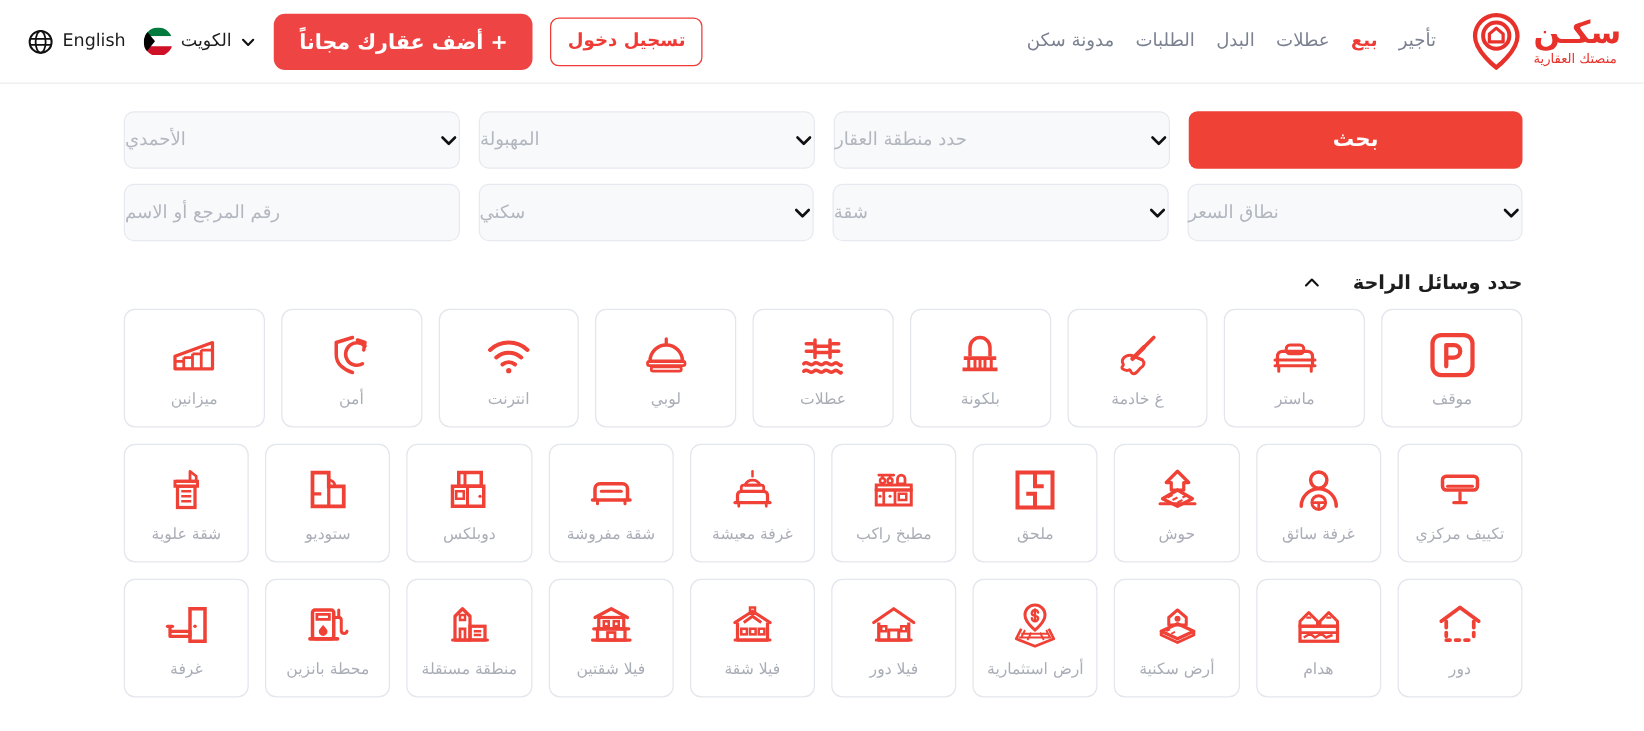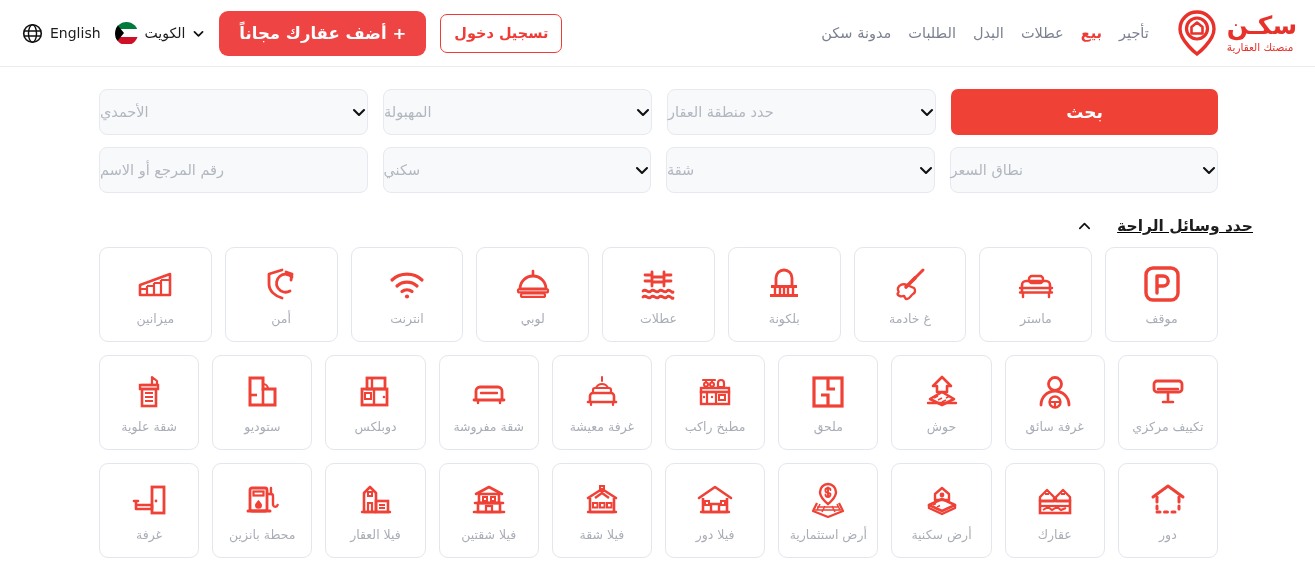--- a/index.html
+++ b/index.html
@@ -65,21 +65,21 @@
   .field .ph { font-size:14.5px; color:#b2b6bf; }
   .chev { width:16px; height:16px; color:#111; }
   .btn-search {
     flex:1; height:46px; background:#ef4136; border:none; border-radius:7px;
     color:#fff; font-size:17px; font-weight:700; font-family:inherit; cursor:pointer;
   }
 
   
   .amen-head {
     display:flex; align-items:center; justify-content:flex-start; gap:25px;
-    padding: 12px 62px 0 0; margin-top:10px;text-decoration:underline;
+    padding: 12px 97px 0 0; margin-top:10px;
   }
   .amen-title { font-size:15.5px; color:#1d1d1d; font-weight:600; }
   .chev-up { width:15px; height:15px; }
 
   .grid { padding: 12px 97px 0 99px; display:flex; flex-direction:column; gap:13px; }
   .grid-row { display:flex; gap:13px; }
   .tile {
     flex:1; height:95px; background:#fff; border:1px solid #e3e6ec; border-radius:9px;
     display:flex; flex-direction:column; align-items:center; justify-content:center;
     gap:6px; cursor:pointer;
@@ -488,21 +488,21 @@
         <span class="ic">
             <svg viewBox="0 0 42 42">
           <path d="M6 18l7-7 7 7v4H6z" fill="none" stroke="#ef4136" stroke-width="2.4" stroke-linejoin="round"></path>
           <path d="M22 18l7-7 7 7v4H22z" fill="none" stroke="#ef4136" stroke-width="2.4" stroke-linejoin="round"></path>
           <rect x="6" y="22" width="30" height="12" fill="none" stroke="#ef4136" stroke-width="2.6"></rect>
           <path d="M6 27h30" stroke="#ef4136" stroke-width="2.2"></path>
           <path d="M9 31l5-3 4 3 5-3 4 3 5-2" fill="none" stroke="#ef4136" stroke-width="2"></path>
           <path d="M11 15h4M27 15h4" stroke="#ef4136" stroke-width="1.8"></path>
         </svg>
           </span>
-        <span class="lbl">عقارك</span>
+        <span class="lbl">هدام</span>
       </div>
 
       <div class="tile">
         <span class="ic">
             <svg viewBox="0 0 42 42">
           <path d="M21 9l7 6v6H14v-6z" fill="none" stroke="#ef4136" stroke-width="2.4" stroke-linejoin="round"></path>
           <circle cx="21" cy="16" r="2.4" fill="#ef4136"></circle>
           <path d="M8 26l13-6 13 6-13 6z" fill="none" stroke="#ef4136" stroke-width="2.6" stroke-linejoin="round"></path>
           <path d="M8 26v3l13 6 13-6v-3" fill="none" stroke="#ef4136" stroke-width="2.4" stroke-linejoin="round"></path>
           <path d="M12 26l3-1.5M16 28l3-1.5" stroke="#ef4136" stroke-width="1.5"></path>
@@ -573,21 +573,21 @@
         <span class="ic">
             <svg viewBox="0 0 42 42">
           <path d="M10 14l6-6 6 6v19H10z" fill="none" stroke="#ef4136" stroke-width="2.6" stroke-linejoin="round"></path>
           <rect x="14" y="13" width="4" height="4" fill="none" stroke="#ef4136" stroke-width="2"></rect>
           <path d="M14 33v-9h4v9" fill="none" stroke="#ef4136" stroke-width="2.2"></path>
           <rect x="22" y="22" width="12" height="11" fill="none" stroke="#ef4136" stroke-width="2.6"></rect>
           <path d="M25 26h6M25 29h6" stroke="#ef4136" stroke-width="2"></path>
           <path d="M8 33h28" stroke="#ef4136" stroke-width="2.4" stroke-linecap="round"></path>
         </svg>
           </span>
-        <span class="lbl">فيلا العقار</span>
+        <span class="lbl">منطقة مستقلة</span>
       </div>
 
       <div class="tile">
         <span class="ic">
             <svg viewBox="0 0 42 42">
           <rect x="9" y="9" width="17" height="23" rx="2" fill="none" stroke="#ef4136" stroke-width="2.8"></rect>
           <rect x="12.5" y="12.5" width="10" height="4" fill="none" stroke="#ef4136" stroke-width="2.2"></rect>
           <path d="M17.5 21c2 2.4 3.5 3.6 3.5 5.2a3.5 3.5 0 11-7 0c0-1.6 1.5-2.8 3.5-5.2z" fill="#ef4136"></path>
           <path d="M26 15h4a2 2 0 012 2v9a2.4 2.4 0 004.6 0" fill="none" stroke="#ef4136" stroke-width="2.4" stroke-linecap="round"></path>
           <path d="M30 9v6" stroke="#ef4136" stroke-width="2.4" stroke-linecap="round"></path>

